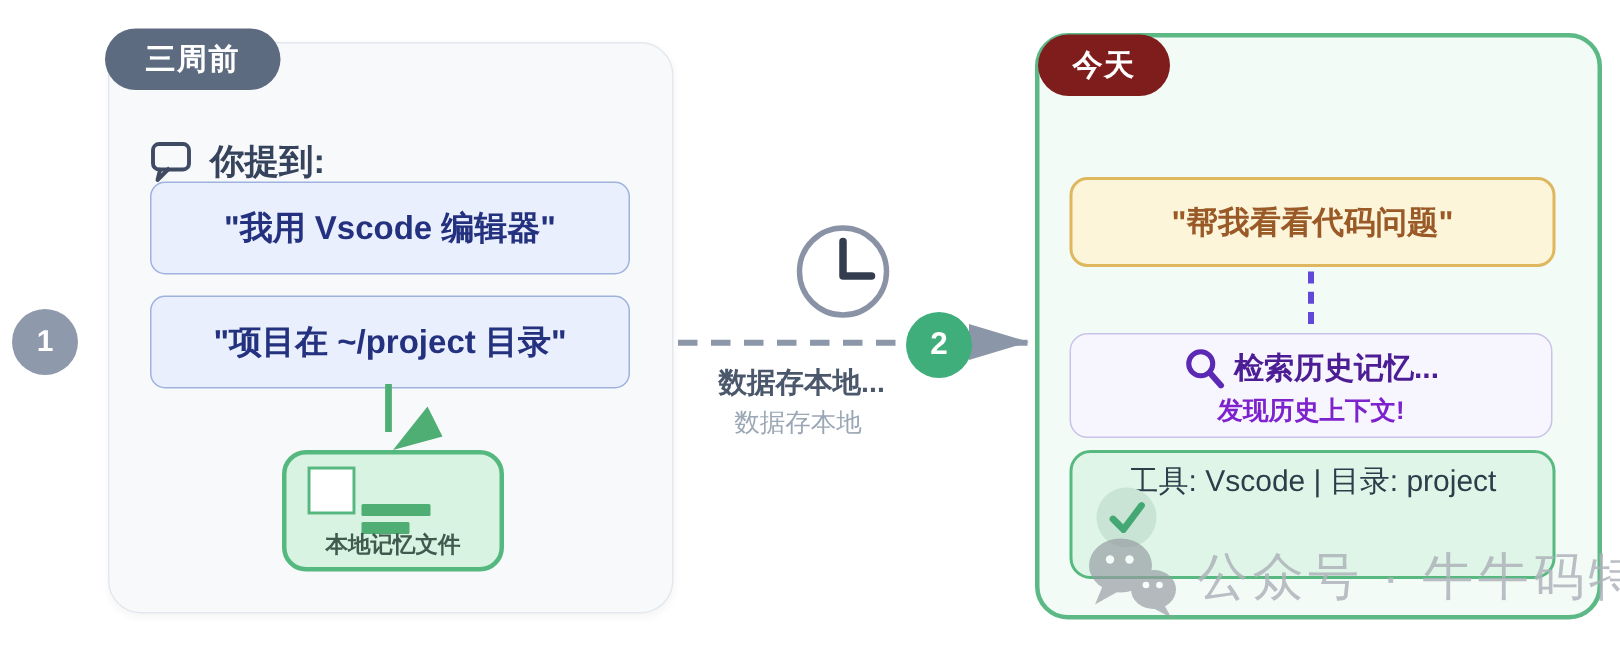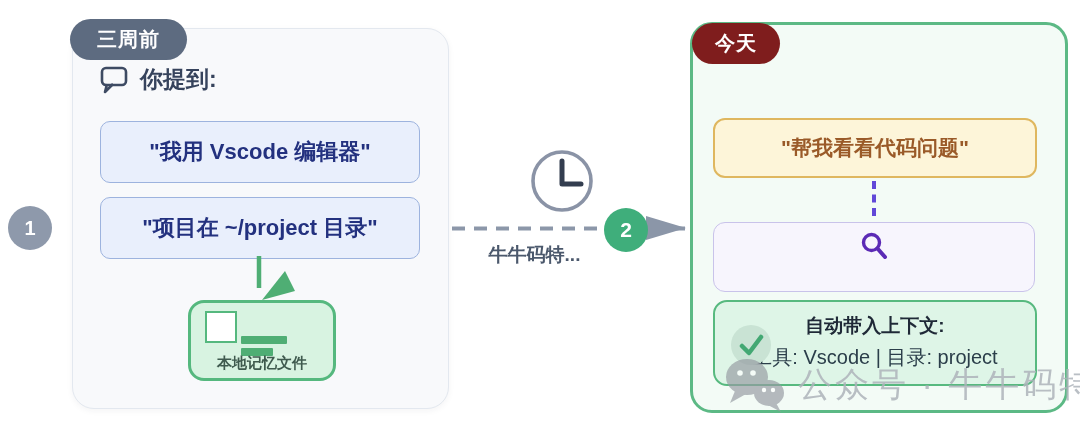--- a/index.html
+++ b/index.html
@@ -7,21 +7,21 @@
   #canvas{position:relative;width:1080px;height:432px;background:#ffffff;overflow:hidden;}
 
   
   .panel-past{position:absolute;left:72px;top:28px;width:375px;height:379px;
     background:#f8f9fb;border:1.5px solid #e3e8ef;border-radius:22px;
     box-shadow:0 2px 6px rgba(30,40,60,.05);}
   .pill-past{position:absolute;left:70px;top:19px;background:#5d6b80;color:#fff;
     font-size:20px;font-weight:bold;padding:7px 27px;border-radius:999px;letter-spacing:1px;}
   .speech-row{position:absolute;display:flex;align-items:center;gap:11px;}
   .speech-row .lbl{font-size:23px;font-weight:bold;color:#36435c;}
-  .row-past{left:100px;top:64px;}
+  .row-past{left:100px;top:92px;}
   .quote-blue{position:absolute;left:100px;width:318px;height:60px;background:#e9effc;
     border:1.5px solid #9db3de;border-radius:10px;display:flex;align-items:center;
     justify-content:center;color:#23317f;font-size:22px;font-weight:600;}
   .q1{top:121px;} .q2{top:197px;}
   .file-box{position:absolute;left:188px;top:300px;width:142px;height:75px;background:#d8f3e1;
     border:3px solid #55b87e;border-radius:16px;text-decoration:underline;}
   .file-square{position:absolute;left:14px;top:8px;width:28px;height:28px;background:#ffffff;
     border:2.5px solid #55b87e;}
   .file-bar{position:absolute;background:#4fae74;height:8px;border-radius:1px;}
   .bar1{left:50px;top:33px;width:46px;} .bar2{left:50px;top:45px;width:32px;}
@@ -108,46 +108,48 @@
     <circle cx="34" cy="33" r="29" fill="#ffffff" stroke="#8a93a6" stroke-width="3.6"></circle>
     <path d="M34 36 L34 13 M34 36 L53 36" stroke="#333d4f" stroke-width="5" fill="none" stroke-linecap="round"></path>
   </svg>
 
   <svg class="mid-svg" style="left:644px;top:214px;" width="44" height="28" viewBox="0 0 44 28">
     <polygon points="2,2 42,14 2,26" fill="#8b96a8"></polygon>
   </svg>
 
   <div class="badge badge2">2</div>
 
-  <div class="cap1">牛牛码特...</div>
+  <div class="cap1">数据存本地...</div>
+  <div class="cap2">数据存本地</div>
 
   <div class="panel-today"></div>
   <div class="pill-today">今天</div>
 
 
   <div class="quote-yellow">"帮我看看代码问题"</div>
 
   <div class="dotted-flow"></div>
 
   <div class="retrieval-box">
     <div class="retrieval-line1">
       <svg width="28" height="28" viewBox="0 0 28 28">
         <circle cx="11.5" cy="11.5" r="8" fill="none" stroke="#5b2ab5" stroke-width="3.4"></circle>
         <line x1="17.5" y1="17.5" x2="25" y2="26" stroke="#5b2ab5" stroke-width="4" stroke-linecap="round"></line>
       </svg>
+      <span>检索历史记忆...</span>
     </div>
+    <div class="retrieval-line2">发现历史上下文!</div>
   </div>
 
   <div class="context-box">
     <div class="check-wrap">
       <svg width="30" height="30" viewBox="0 0 30 30">
         <path d="M6 16 L13 23 L25 7" fill="none" stroke="#43a873" stroke-width="4.5" stroke-linecap="round" stroke-linejoin="round"></path>
       </svg>
     </div>
-    <div class="context-title">自动带入上下文:</div>
     <div class="context-detail">工具: Vscode | 目录: project</div>
   </div>
 
   <div class="watermark">
     <svg width="66" height="58" viewBox="0 0 66 58" style="opacity:.8;">
       <ellipse cx="25" cy="21" rx="21" ry="18" fill="#969ca3"></ellipse>
       <polygon points="13,35 8,47 24,38" fill="#969ca3"></polygon>
       <ellipse cx="47" cy="37" rx="15" ry="13" fill="#969ca3"></ellipse>
       <polygon points="54,47 59,56 46,49" fill="#969ca3"></polygon>
       <circle cx="18" cy="17" r="2.8" fill="#ffffff"></circle>

